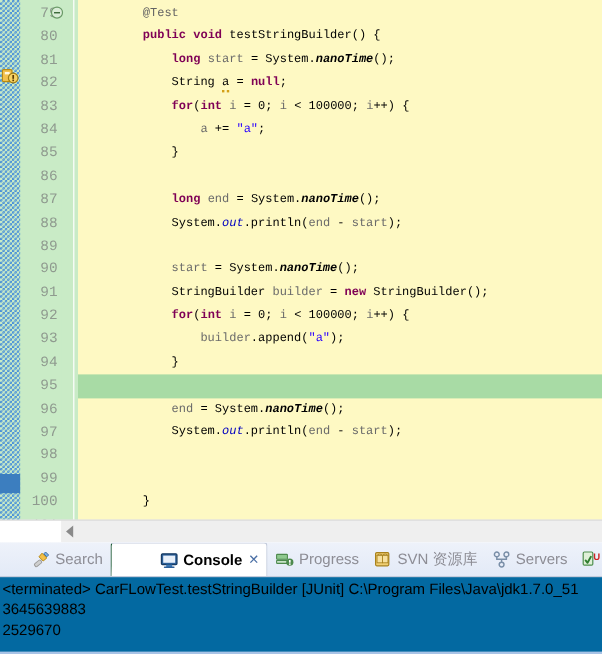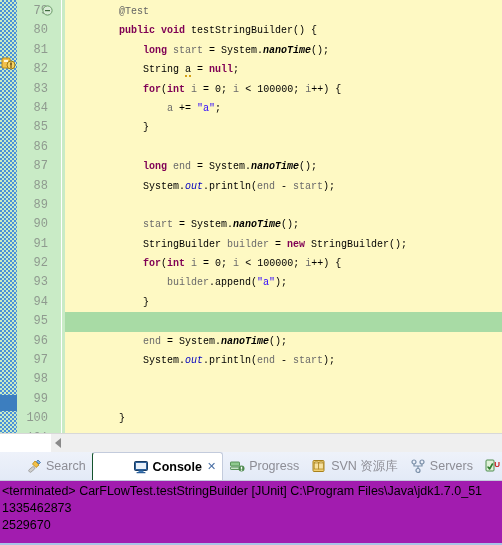--- a/index.html
+++ b/index.html
@@ -143,21 +143,21 @@
     border-top: 1px solid #c3cbdc;
     border-left: 1px solid #14532d;
     border-right: 1px solid #c3cbdc;
     border-top-left-radius: 3px; border-top-right-radius: 3px; padding-left: 40px;
   }
   .tab .closer { margin-left: 5px; font-size: 11px; color: #4a6fa5; font-weight: normal; }
   .tab-extra { width: 18px; height: 16px; margin-left: 2px; }
 
   .console-body {
     position: absolute; left: 0; top: 28px; right: 0; bottom: 0;
-    background: #a21caf;
+    background: #0369a1;
     border-top: 1px solid #c3cbdc;
     font-size: 12.5px;
     padding: 2px 0 0 2px;
     overflow: hidden;
     box-sizing: border-box;
   }
   .console-line { white-space: pre; line-height: 17px; color: #000; }
   .console-line.header { color: #000; }
   .console-line.out { color: #000; }
   .console-sep {
@@ -319,19 +319,19 @@
         <span class="tab-extra"><svg width="16" height="16" viewBox="0 0 16 16">
             <circle cx="11.5" cy="3.5" r="2" fill="#7fbf7f"></circle>
             <circle cx="11.5" cy="11.5" r="2" fill="#7fbf7f"></circle>
             <path d="M2 7.5 L9 3.5 M2 7.5 L9 11.5" stroke="#6d6d6d" stroke-width="1.1" fill="none"></path>
             <path d="M1 4.5 L5 7.5 L1 10.5" stroke="#6d6d6d" stroke-width="1.1" fill="none"></path>
           </svg></span>
       </div>
 
     <div class="console-body">
       <div class="console-line header">&lt;terminated&gt; CarFLowTest.testStringBuilder [JUnit] C:\Program Files\Java\jdk1.7.0_51</div>
-      <div class="console-line out">1335462873</div>
+      <div class="console-line out">3645639883</div>
       <div class="console-line out">2529670</div>
       <div class="console-sep"></div>
     </div>
   </div>
 
 </div>
 
 </body></html>

